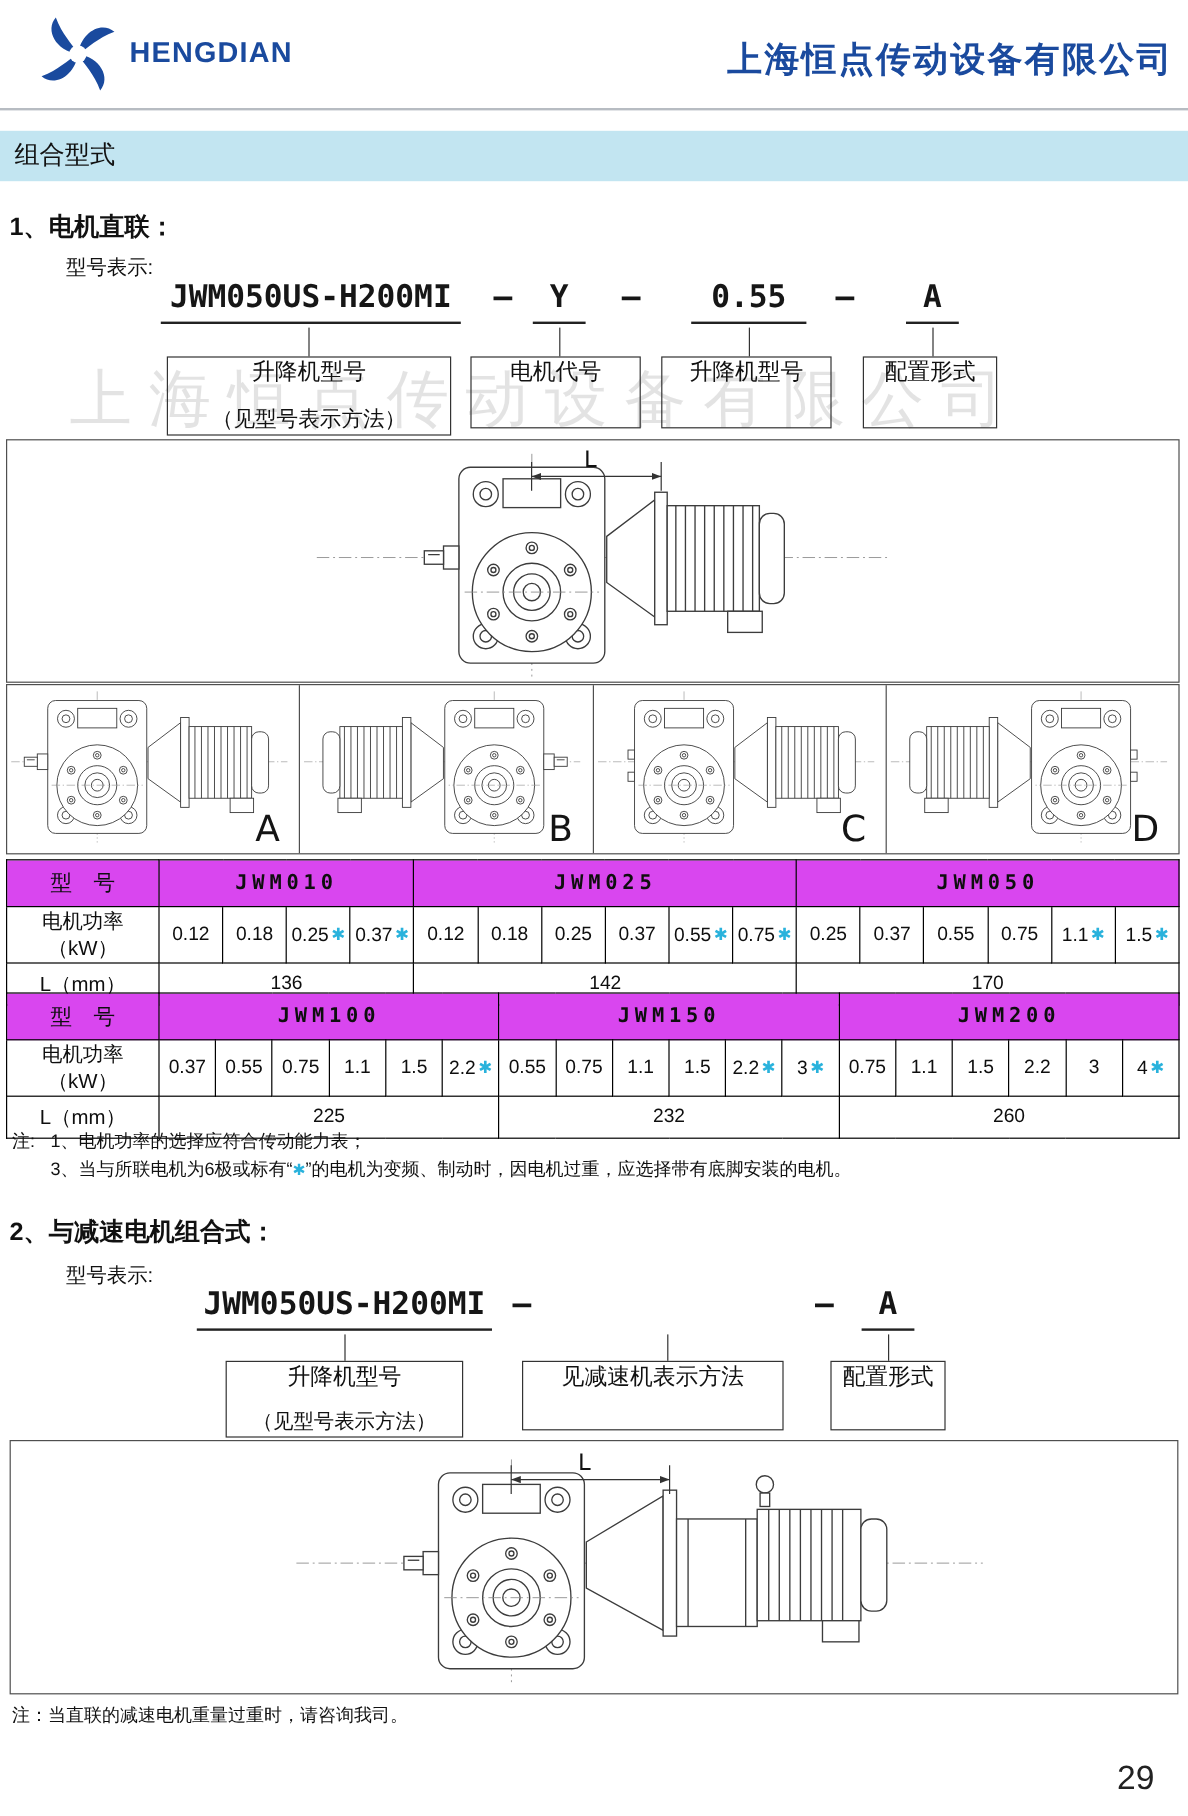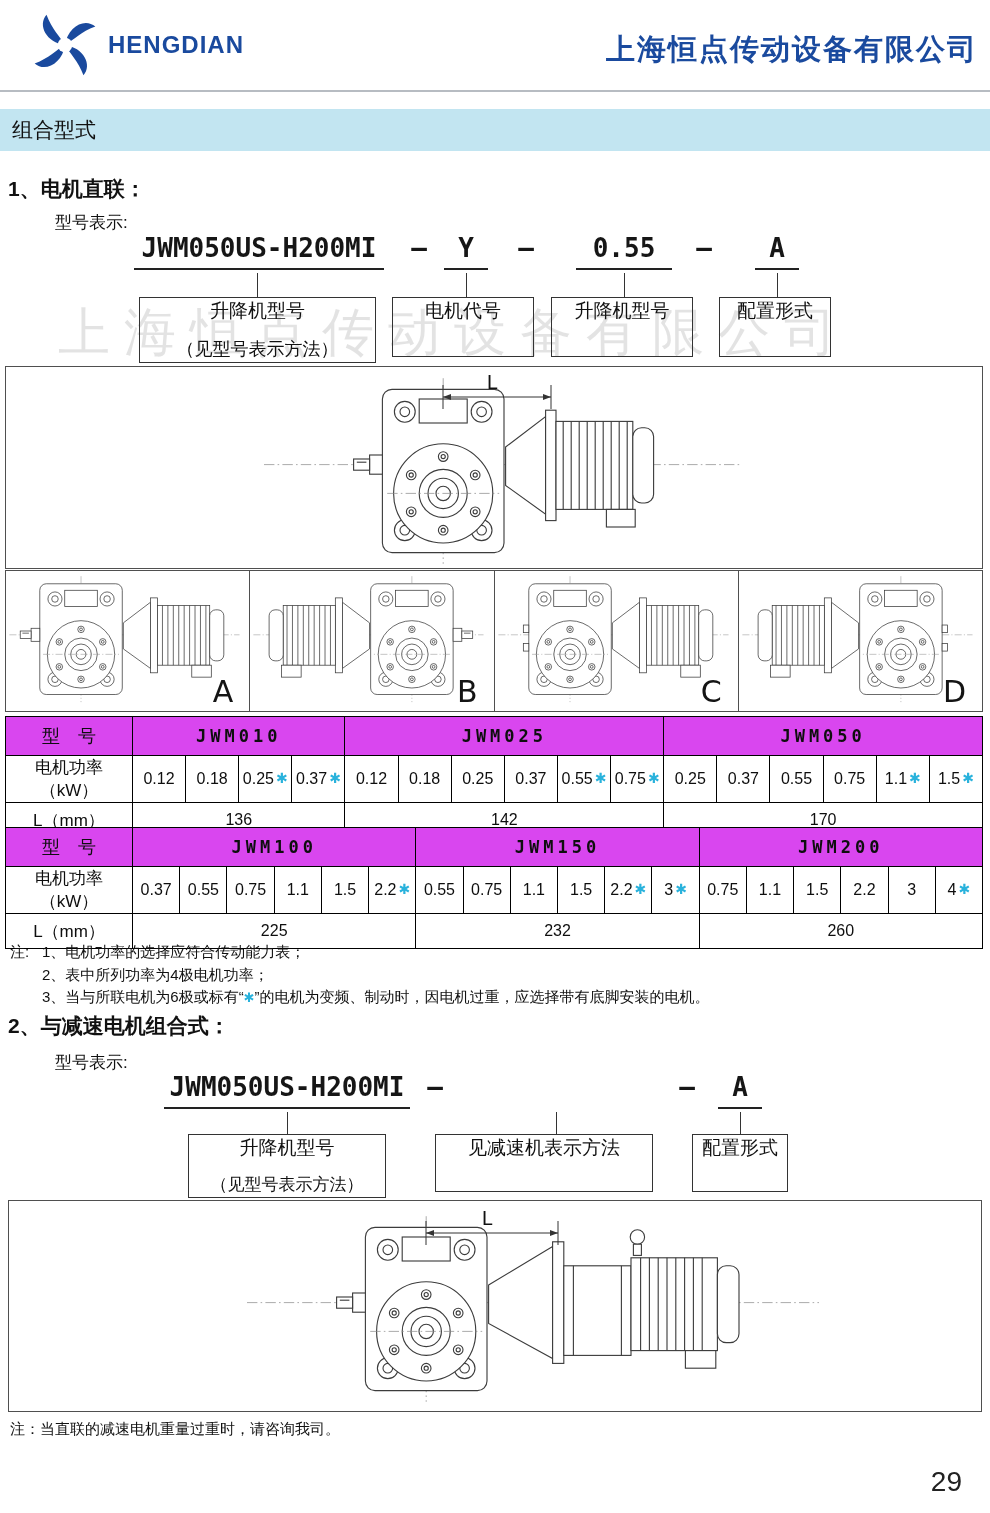--- a/index.html
+++ b/index.html
@@ -381,21 +381,20 @@
           <td class="len" colspan="6">232</td>
           <td class="len" colspan="6">260</td>
         </tr>
       </tbody>
     </table>
 
   <div class="notes">
     <span class="pre">注:</span>
     <div class="body">
       <div>1、电机功率的选择应符合传动能力表；</div>
-      <div>2、表中所列功率为4极电机功率；</div>
       <div><span>3、当与所联电机为6极或标有“</span><span class="note3-star">✱</span><span>”的电机为变频、制动时，因电机过重，应选择带有底脚安装的电机。</span></div>
     </div>
   </div>
 
   <div class="s-head" style="top:1012px;">2、与减速电机组合式：</div>
   <div class="m-label" style="top:1051px;">型号表示:</div>
 
   <div class="desig" style="top:1072px;height:124px;">
     <span class="dpart" style="left:164px;width:246px;">JWM050US-H200MI</span>
     <span class="ddash" style="left:418px;width:34px;">–</span>

